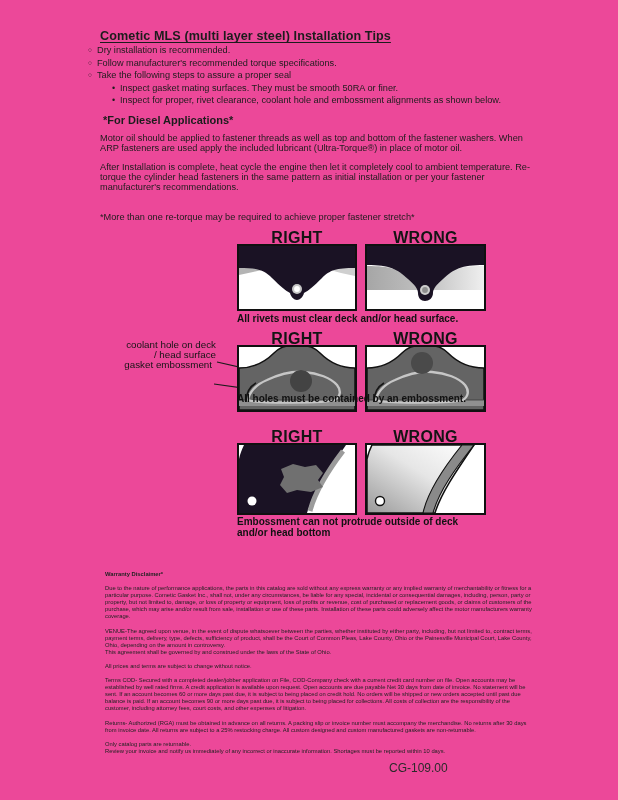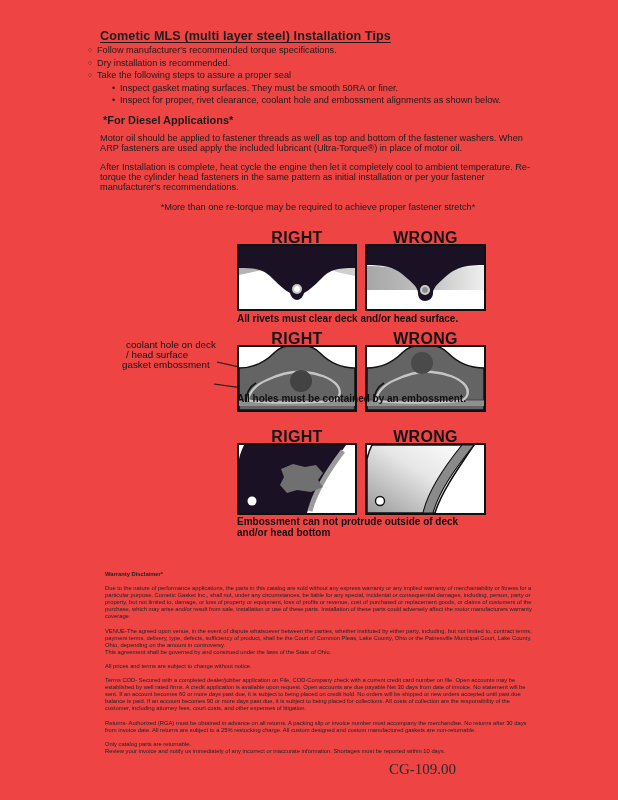--- a/index.html
+++ b/index.html
@@ -1,62 +1,62 @@
 <!DOCTYPE html>
 <html><head>
 <meta charset="utf-8">
 <style>
   html,body{margin:0;padding:0;background:#ffffff;}
-  #page{position:relative;width:618px;height:800px;background:#ef4444;overflow:hidden;
+  #page{position:relative;width:618px;height:800px;background:#ec4899;overflow:hidden;
         font-family:"Liberation Sans", sans-serif;color:#1c1c1c;}
   .abs{position:absolute;}
   
   #title{left:100px;top:21px;font-size:12.6px;font-weight:bold;text-decoration:underline;
          text-underline-offset:2px;letter-spacing:.1px;}
   
   #bullets{left:88px;top:44px;width:452px;font-size:9.2px;line-height:12.6px;}
   .brow{display:flex;}
   .bmark{width:9px;flex:0 0 9px;font-size:6.5px;line-height:12.6px;}
   .srow{display:flex;margin-left:24px;}
   .smark{width:8px;flex:0 0 8px;font-size:9px;line-height:12.6px;}
   
   #diesel{left:100px;top:114px;width:436px;}
   #diesel h2{margin:0 0 7px 3px;font-size:11px;font-weight:bold;}
   #diesel p{margin:0 0 8px 0;font-size:9.2px;line-height:10.3px;}
-  #diesel p.note{margin-top:10px;text-align:center;}
+  #diesel p.note{margin-top:20px;}
   
   .dlabel{font-size:16px;font-weight:bold;text-align:center;letter-spacing:.3px;color:#141414;}
   .dcaption{font-size:10px;font-weight:bold;color:#111;line-height:10.5px;}
   .dbox{border:2px solid #101010;background:#fff;box-sizing:border-box;}
   .dbox svg{display:block;}
   
-  .callout{font-size:9.8px;line-height:9.8px;color:#141414;}
+  .callout{font-size:9.8px;line-height:9.8px;text-align:right;color:#141414;}
   
   #warranty{left:105px;top:571px;width:429px;font-size:5.8px;line-height:7.1px;color:#222;}
   #warranty .whead{font-weight:bold;margin:0 0 6px 0;}
   #warranty p{margin:0;}
   #warranty p.gap{margin-top:7px;}
   
-  #footer{left:389px;top:761px;font-size:15px;color:#2a2a2a;font-family:Liberation Serif, serif;}
+  #footer{left:389px;top:761px;font-size:12px;color:#2a2a2a;}
 </style>
 </head>
 <body>
 
 <div id="page">
 
   <h1 id="title" class="abs">Cometic MLS (multi layer steel) Installation Tips</h1>
 
   <div id="bullets" class="abs">
     <div class="brow">
       <span class="bmark">○</span>
-      <span>Follow manufacturer's recommended torque specifications.</span>
+      <span>Dry installation is recommended.</span>
     </div>
     <div class="brow">
       <span class="bmark">○</span>
-      <span>Dry installation is recommended.</span>
+      <span>Follow manufacturer's recommended torque specifications.</span>
     </div>
     <div class="brow">
       <span class="bmark">○</span>
       <span>Take the following steps to assure a proper seal</span>
     </div>
     <div class="srow">
       <span class="smark">•</span>
       <span>Inspect gasket mating surfaces.  They must be smooth 50RA or finer.</span>
     </div>
     <div class="srow">

